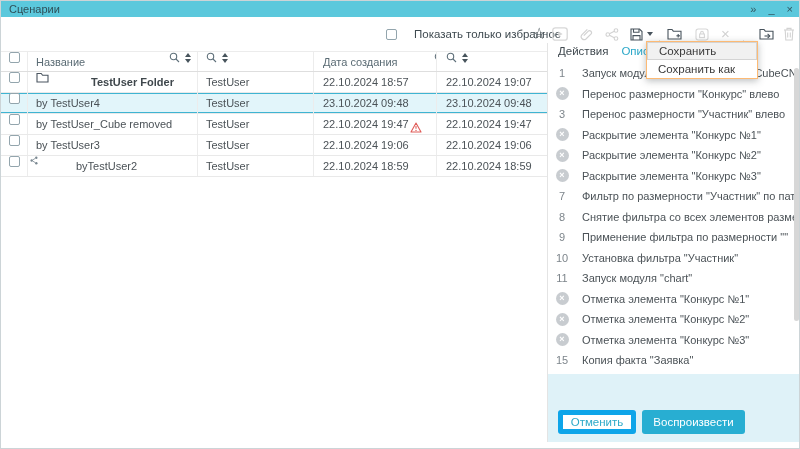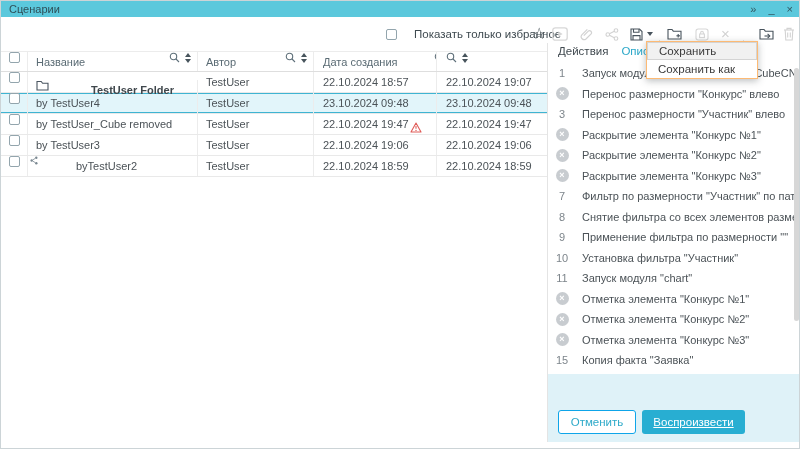--- a/index.html
+++ b/index.html
@@ -33,42 +33,42 @@
   .c-author { width:116px; padding-left:8px; }
   .c-created { width:123px; padding-left:9px; position:relative; }
   .c-modified { width:109px; padding-left:9px; border-right:none; }
   .hlabel { flex:1; }
   .hicons { display:flex; align-items:center; gap:5px; padding-right:6px; }
   .sort { display:inline-flex; flex-direction:column; gap:2px; }
   .sort i { width:0; height:0; border-left:3.5px solid transparent; border-right:3.5px solid transparent; }
   .sort .up { border-bottom:4px solid #47545c; }
   .sort .down { border-top:4px solid #47545c; }
   .trow.selected { background:#e2f5fa; box-shadow:inset 0 1px 0 #3eb4d2, inset 0 -1px 0 #3eb4d2; }
-  .c-name.bold { font-weight:bold; color:#3f474c;margin-top:8px; }
+  .c-name.bold { font-weight:bold; color:#3f474c; }
   .mini-icon { flex:none; display:inline-flex; align-items:center; }
   .warn { position:absolute; right:14px; top:5px; }
   
   .panel { position:absolute; left:546px; top:42px; width:248px; height:399px; border-left:1px solid #e4e4e4; background:#fff; }
   .tabs { position:absolute; left:10px; top:2px; display:flex; gap:13px; font-size:11.5px; }
   .tab-active { color:#414a50; }
   .tab-inactive { color:#2aa7c8; }
   .alist { position:absolute; left:1px; top:20px; width:246px; height:311px; overflow:hidden; }
   .aitem { display:flex; align-items:center; height:20.5px; font-size:11px; color:#4b5257; white-space:nowrap; }
   .amark { width:26px; flex:none; display:flex; justify-content:center; align-items:center; color:#7d858b; }
   .atext { margin-left:7px; overflow:hidden; }
   .xcircle { width:13px; height:13px; border-radius:50%; background:#c8ccd0; color:#fff; font-size:9px; font-weight:bold;
              display:flex; align-items:center; justify-content:center; line-height:13px; }
   .scroll-thumb { position:absolute; left:246px; top:25px; width:5px; height:253px; background:#d7d7d7; border-radius:2.5px; }
   
   .pfooter { position:absolute; left:0; bottom:0; width:254px; height:68px; background:#dff2f8; }
   .pstatus { position:absolute; left:10px; top:10px; font-size:11.5px; color:#e8695f; }
   .btn { position:absolute; top:36px; height:24px; border-radius:3px; font-size:11.5px; font-family:inherit;
          display:flex; align-items:center; justify-content:center; cursor:default; }
-  .btn-cancel { left:10px; width:78px; background:#fff; border:1px solid #0ea5e9; color:#2eaac9; }
-  .btn-play { left:94px; width:103px; background:#28aed2; border:none; color:#fff;text-decoration:underline; }
+  .btn-cancel { left:10px; width:78px; background:#fff; border:5px solid #0ea5e9; color:#2eaac9; }
+  .btn-play { left:94px; width:103px; background:#28aed2; border:none; color:#fff; }
   
   .menu { position:absolute; left:645px; top:40px; width:112px; background:#fdba74; z-index:20;
           box-shadow:0 2px 7px rgba(60,70,75,.35); padding:1px; }
   .mitem { height:18px; line-height:18px; padding-left:11px; font-size:11.5px; color:#3a3a3a; background:#fff; }
   .mitem.hover { background:#f1f1f1; border:1px solid #d4d4d4; line-height:16px; }
 </style>
 </head>
 <body>
 
 <div class="window">
@@ -171,21 +171,20 @@
                 <line x1="7" y1="7" x2="10" y2="10"></line>
               </svg>
             </span>
           <span class="sort">
               <i class="up"></i>
               <i class="down"></i>
             </span>
         </span>
       </div>
       <div class="cell c-author">
-        <span class="hlabel">Автор</span>
         <span class="hicons">
           <span class="mini-icon">
               <svg width="11" height="11" viewBox="0 0 11 11" fill="none" stroke="#5f707a" stroke-width="1.1">
                 <circle cx="4.5" cy="4.5" r="3.2"></circle>
                 <line x1="7" y1="7" x2="10" y2="10"></line>
               </svg>
             </span>
           <span class="sort">
               <i class="up"></i>
               <i class="down"></i>

